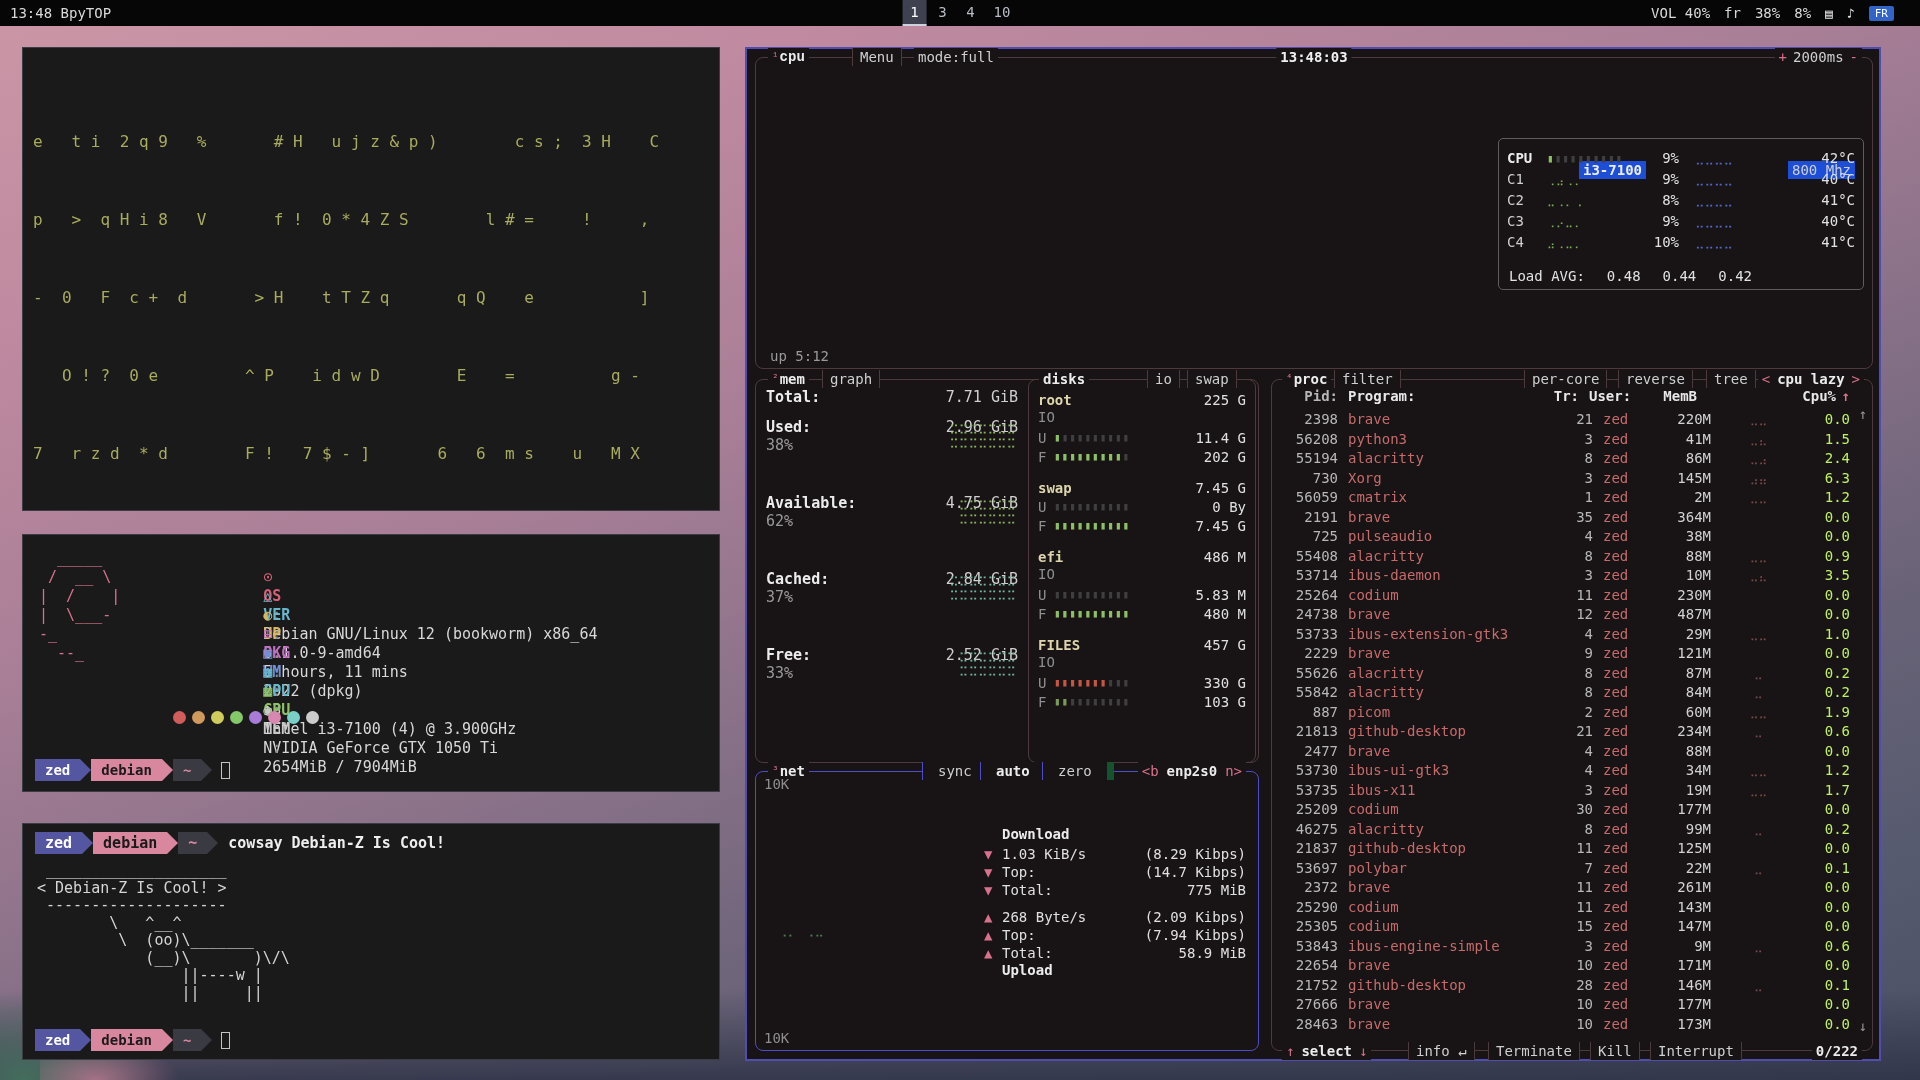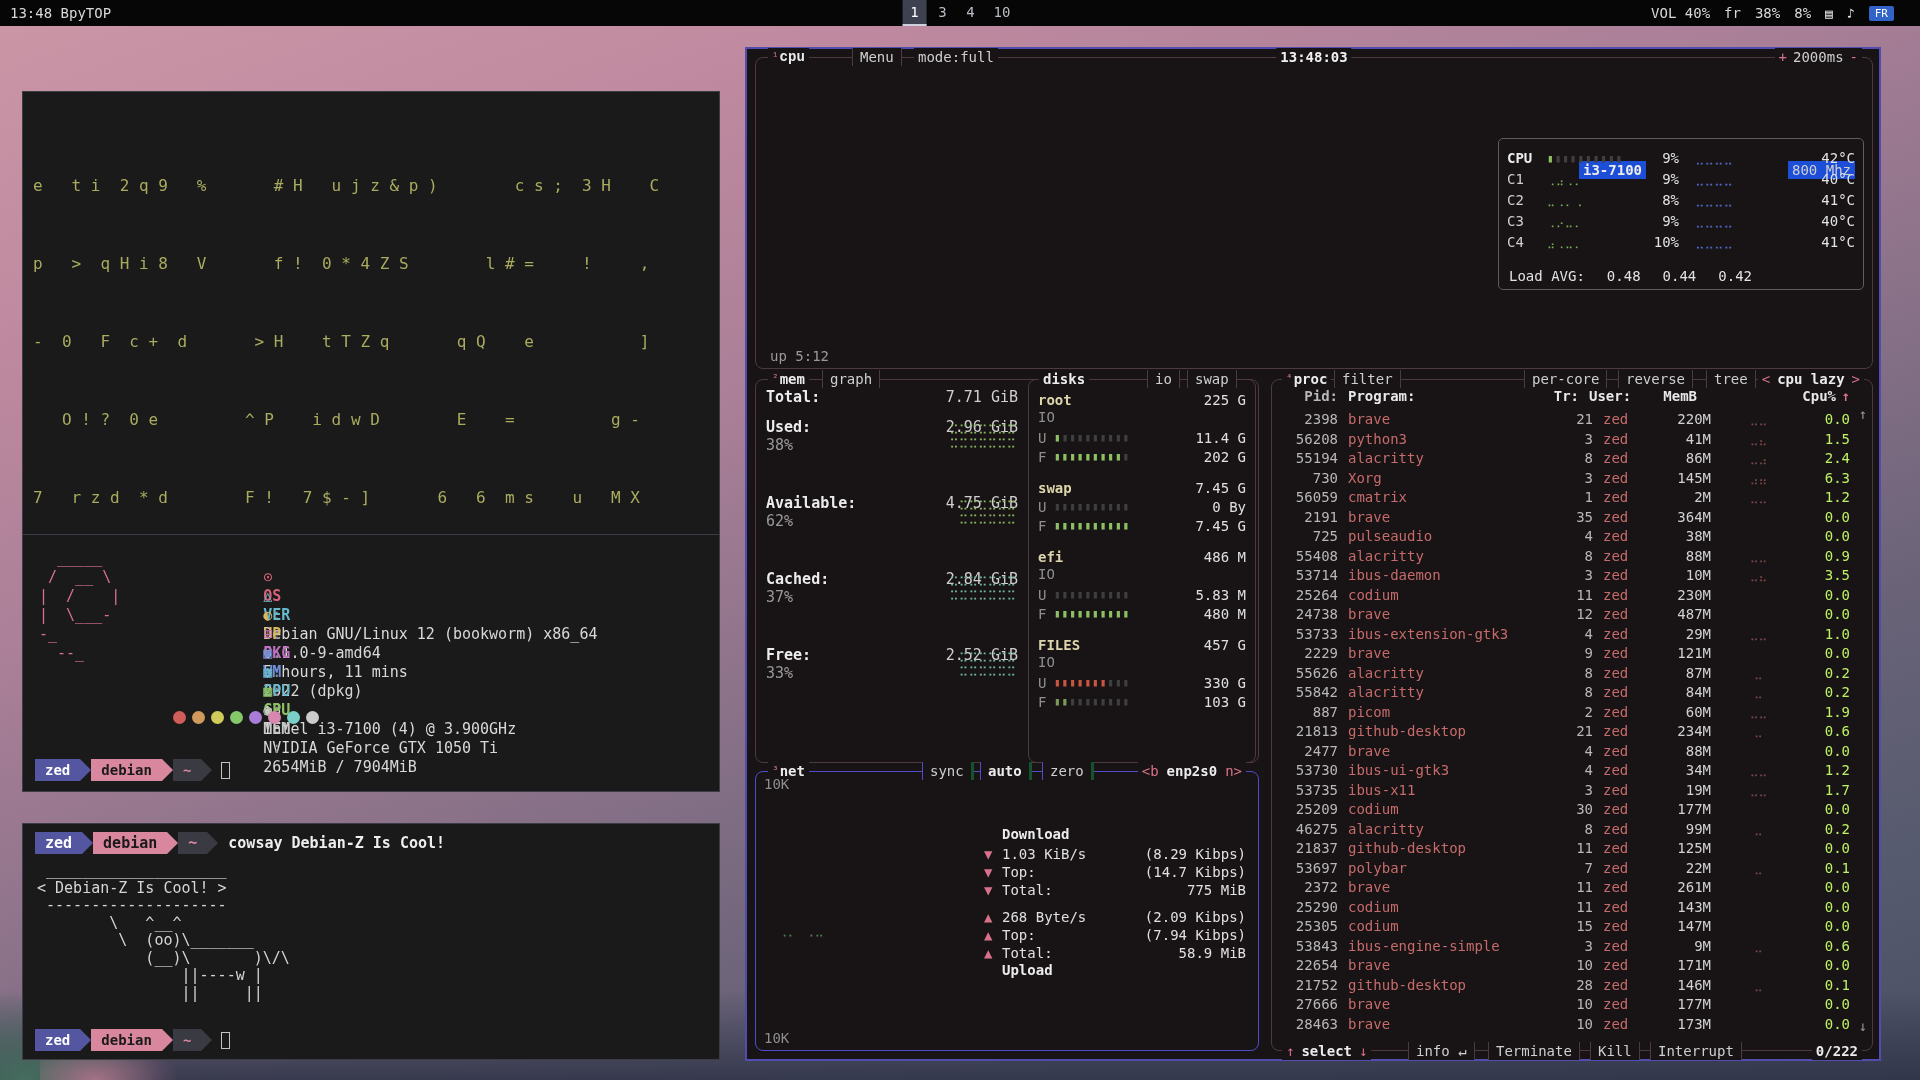--- a/index.html
+++ b/index.html
@@ -21,21 +21,21 @@
   .tb-center { position:absolute; left:50%; transform:translateX(-50%); display:flex; gap:4px; height:26px; align-items:center;}
   .ws { min-width:24px; padding:0 7px; text-align:center; height:26px; line-height:24px; color:#b9bcc6; cursor:default; }
   .ws-active { background:#3e4250; color:#fff; border-bottom:2px solid #ccd1dd; }
   .tb-right { margin-left:auto; display:flex; align-items:center; gap:14px; padding-right:26px; }
   .tb-icon { font-size:13px; color:#e6e6e6; }
   .flag { background:#3264c8; color:#fff; font-size:11px; padding:1px 6px; border-radius:2px; }
 
   
   .term { position:absolute; background:#1a1a1a; border:1px solid #3c3c44; color:#d5d5d5; }
   .term-matrix { left:22px; top:47px; width:698px; height:464px; padding:6px 10px;
-    color:#a9ab5e; font-size:16px; line-height:19.5px; white-space:pre; overflow:hidden;margin-top:44px; }
+    color:#a9ab5e; font-size:16px; line-height:19.5px; white-space:pre; overflow:hidden; }
   .term-neofetch { left:22px; top:534px; width:698px; height:258px; font-size:15px; }
   .term-cowsay { left:22px; top:823px; width:698px; height:237px; font-size:15px; }
 
   
   .nf-ascii { position:absolute; left:16px; top:14px; white-space:pre; color:#d8728c; line-height:19px; }
   .nf-info { position:absolute; left:150px; top:14px; }
   .nf-line { height:19px; line-height:19px; white-space:pre; }
   .nf-icon { display:inline-block; width:22px; }
   .nf-label { font-weight:bold; }
   .nf-value { color:#d8d8d8; }
@@ -61,21 +61,21 @@
 
   
   .bpy { position:absolute; left:745px; top:47px; width:1136px; height:1014px;
     background:#181314; border:2px solid #504cb0; color:#cfcfcf; font-size:14px; }
   .bpybox { position:absolute; border:1px solid #4d3a3c; border-radius:8px; }
   .blabel { position:absolute; top:-10px; height:18px; line-height:18px; background:#181314;
     padding:0 4px; font-size:14px; color:#cfcfcf; white-space:nowrap; }
   .blabel-b { position:absolute; bottom:-10px; height:18px; line-height:18px; background:#181314;
     padding:0 4px; font-size:14px; color:#cfcfcf; white-space:nowrap; }
   .bracket { border-left:1px solid #4d3a3c; border-right:1px solid #4d3a3c; padding:0 7px; }
-  .bracket-blue { border-left:1px solid #4f4cc8; border-right:3px solid #14532d; padding:0 7px; }
+  .bracket-blue { border-left:1px solid #4f4cc8; border-right:7px solid #14532d; padding:0 15px; }
   .sup { color:#d8728c; font-size:11px; vertical-align:top; margin-right:1px; }
   .btitle { font-weight:bold; color:#ececec; }
   .pink { color:#d8728c; }
   .bold-w { font-weight:bold; color:#ececec; }
   .gray { color:#8e8e8e; }
 
   
   .box-cpu { left:8px; top:8px; width:1118px; height:312px; }
   .cpu-clock { left:50%; transform:translateX(-50%); font-weight:bold; color:#f0f0f0; }
   .cpu-interval { right:10px; display:flex; gap:6px; }

